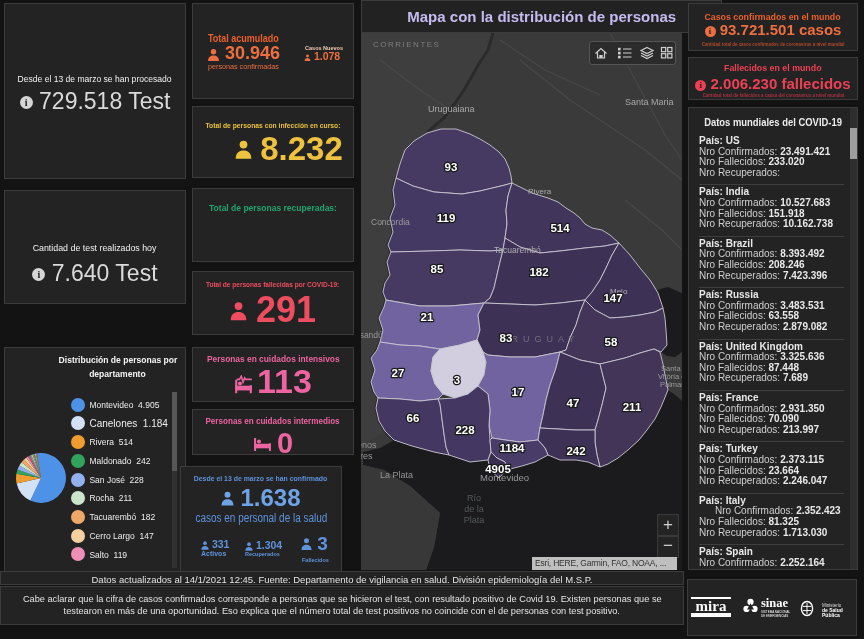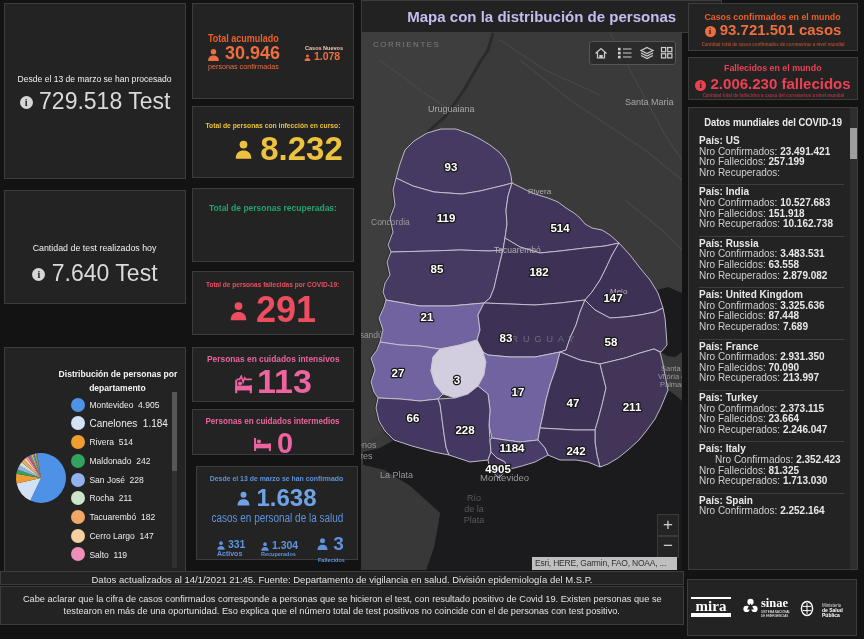--- a/index.html
+++ b/index.html
@@ -14,21 +14,21 @@
 
 <div class="panel" style="left:4px;top:3px;width:182px;height:176px;">
   <div class="t c" style="top:69px;color:#f2f2f2;font-size:9.5px;"><span class="sx" style="--s:0.9;">Desde el 13 de marzo se han procesado</span></div>
   <div class="t c" style="top:84px;color:#dadada;font-size:23px;"><span class="info" style="width:13px;height:13px;line-height:13px;font-size:10px;">i</span> 729.518 Test</div>
 </div>
 <div class="panel" style="left:4px;top:190px;width:182px;height:114px;">
   <div class="t c" style="top:51px;color:#f2f2f2;font-size:9.5px;"><span class="sx" style="--s:0.93;">Cantidad de test realizados hoy</span></div>
   <div class="t c" style="top:69px;color:#dadada;font-size:23px;"><span class="info" style="width:13px;height:13px;line-height:13px;font-size:10px;">i</span> 7.640 Test</div>
 </div>
 <div class="panel" style="left:4px;top:347px;width:182px;height:225px;">
-  <div class="t c" style="top:19px;color:#f5f5f5;font-size:9.5px;font-weight:bold;line-height:14.2px;text-align:center;white-space:normal;padding-left:45px;"><span class="sx" style="--s:0.9;">Distribución de personas por</span><br><span class="sx" style="--s:0.9;">departamento</span></div>
+  <div class="t c" style="top:5px;color:#f5f5f5;font-size:9.5px;font-weight:bold;line-height:14.2px;text-align:center;white-space:normal;padding-left:45px;"><span class="sx" style="--s:0.9;">Distribución de personas por</span><br><span class="sx" style="--s:0.9;">departamento</span></div>
   <div id="legend" style="position:absolute;left:66px;top:47px;">
       <div style="height:18.7px;white-space:nowrap;"><span style="display:inline-block;width:14px;height:14px;border-radius:50%;background:#4e92e8;vertical-align:middle;"></span> <span style="color:#ededed;font-size:8.5px;vertical-align:middle;">Montevideo&nbsp; 4.905</span></div>
       <div style="height:18.7px;white-space:nowrap;"><span style="display:inline-block;width:14px;height:14px;border-radius:50%;background:#d3e1f5;vertical-align:middle;"></span> <span style="color:#ededed;font-size:10px;vertical-align:middle;">Canelones&nbsp; 1.184</span></div>
       <div style="height:18.7px;white-space:nowrap;"><span style="display:inline-block;width:14px;height:14px;border-radius:50%;background:#f09d2f;vertical-align:middle;"></span> <span style="color:#ededed;font-size:8.5px;vertical-align:middle;">Rivera&nbsp; 514</span></div>
       <div style="height:18.7px;white-space:nowrap;"><span style="display:inline-block;width:14px;height:14px;border-radius:50%;background:#31a35c;vertical-align:middle;"></span> <span style="color:#ededed;font-size:8.5px;vertical-align:middle;">Maldonado&nbsp; 242</span></div>
       <div style="height:18.7px;white-space:nowrap;"><span style="display:inline-block;width:14px;height:14px;border-radius:50%;background:#92b1ee;vertical-align:middle;"></span> <span style="color:#ededed;font-size:8.5px;vertical-align:middle;">San José&nbsp; 228</span></div>
       <div style="height:18.7px;white-space:nowrap;"><span style="display:inline-block;width:14px;height:14px;border-radius:50%;background:#cbe5cb;vertical-align:middle;"></span> <span style="color:#ededed;font-size:8.5px;vertical-align:middle;">Rocha&nbsp; 211</span></div>
       <div style="height:18.7px;white-space:nowrap;"><span style="display:inline-block;width:14px;height:14px;border-radius:50%;background:#f0a868;vertical-align:middle;"></span> <span style="color:#ededed;font-size:8.5px;vertical-align:middle;">Tacuarembó&nbsp; 182</span></div>
       <div style="height:18.7px;white-space:nowrap;"><span style="display:inline-block;width:14px;height:14px;border-radius:50%;background:#f5d0a0;vertical-align:middle;"></span> <span style="color:#ededed;font-size:8.5px;vertical-align:middle;">Cerro Largo&nbsp; 147</span></div>
       <div style="height:18.7px;white-space:nowrap;"><span style="display:inline-block;width:14px;height:14px;border-radius:50%;background:#ed8fb7;vertical-align:middle;"></span> <span style="color:#ededed;font-size:8.5px;vertical-align:middle;">Salto&nbsp; 119</span></div>
@@ -100,21 +100,21 @@
 </div>
 <div class="panel" style="left:192px;top:409px;width:162px;height:46px;">
   <div class="t c" style="top:6px;color:#ed64a0;font-size:9px;font-weight:bold;"><span class="sx" style="--s:0.9;">Personas en cuidados intermedios</span></div>
   <div class="t c" style="top:17px;color:#ed64a0;font-size:29px;font-weight:bold;"><svg class="pico" width="19" height="13" viewBox="0 0 24 17" fill="#ed64a0" style="margin-right:5px;margin-bottom:1px;">
         <rect x="1" y="0" width="2.6" height="17"></rect>
         <rect x="20.4" y="7" width="2.6" height="10"></rect>
         <rect x="1" y="7.5" width="22" height="6"></rect>
         <circle cx="7.4" cy="4.6" r="2.6"></circle>
       </svg>0</div>
 </div>
-<div class="panel" style="left:196px;top:466px;width:162px;height:94px;padding-left:28px;">
+<div class="panel" style="left:180px;top:466px;width:162px;height:106px;padding-left:28px;">
   <div class="t c" style="top:7px;color:#5e93dc;font-size:7.5px;font-weight:bold;"><span class="sx" style="--s:0.92;">Desde el 13 de marzo se han confirmado</span></div>
   <div class="t c" style="top:17px;color:#6fa3e8;font-size:24px;font-weight:bold;"><svg class="pico" width="13" height="15" viewBox="0 0 24 26" fill="#6fa3e8" style="margin-right:6px;margin-bottom:2px;">
         <circle cx="12" cy="6" r="5.5"></circle>
         <path d="M1 26c0-8 5-11.5 11-11.5S23 18 23 26z"></path>
       </svg>1.638</div>
   <div class="t c" style="top:44px;color:#5e93dc;font-size:12px;"><span class="sx" style="--s:0.83;">casos en personal de la salud</span></div>
   <div class="t" style="left:20px;top:71px;color:#5e93dc;font-size:10.5px;font-weight:bold;"><svg class="pico" width="8" height="9" viewBox="0 0 24 26" fill="#5e93dc">
         <circle cx="12" cy="6" r="5.5"></circle>
         <path d="M1 26c0-8 5-11.5 11-11.5S23 18 23 26z"></path>
       </svg> 331</div>
@@ -251,30 +251,36 @@
   <div class="t c" style="top:5px;color:#ed4053;font-size:9px;font-weight:bold;"><span class="sx" style="--s:0.98;">Fallecidos en el mundo</span></div>
   <div class="t c" style="top:17px;color:#ed4053;font-size:15px;font-weight:bold;"><span class="info" style="width:11px;height:11px;line-height:11px;font-size:9px;background:#ed4053;color:#232324;">i</span> 2.006.230 fallecidos</div>
   <div class="t c" style="top:34px;color:#a83240;font-size:5px;font-weight:bold;"><span class="sx" style="--s:0.88;">Cantidad total de fallecidos a causa del coronavirus a nivel mundial</span></div>
 </div>
 <div class="panel" style="left:688px;top:107px;width:170px;height:463px;overflow:hidden;">
   <div class="t c" style="top:8px;color:#ececec;font-size:11.5px;font-weight:bold;"><span class="sx" style="--s:0.82;">Datos mundiales del COVID-19</span></div>
   <div id="countries" style="position:absolute;left:10px;top:26px;width:145px;color:#cfcfcf;font-size:10px;">
       <div style="height:51.4px;padding-top:2px;border-bottom:1px solid #3e3e3e;">
         <div style="line-height:10.6px;"><b style="color:#e8e8e8;">País: US</b></div>
         <div style="line-height:10.6px;">Nro Confirmados: <b style="color:#e8e8e8;">23.491.421</b></div>
-        <div style="line-height:10.6px;">Nro Fallecidos: <b style="color:#e8e8e8;">257.199</b></div>
+        <div style="line-height:10.6px;">Nro Fallecidos: <b style="color:#e8e8e8;">233.020</b></div>
         <div style="line-height:10.6px;">Nro Recuperados: <b style="color:#e8e8e8;"></b></div>
       </div>
       <div style="height:51.4px;padding-top:2px;border-bottom:1px solid #3e3e3e;">
         <div style="line-height:10.6px;"><b style="color:#e8e8e8;">País: India</b></div>
         <div style="line-height:10.6px;">Nro Confirmados: <b style="color:#e8e8e8;">10.527.683</b></div>
         <div style="line-height:10.6px;">Nro Fallecidos: <b style="color:#e8e8e8;">151.918</b></div>
         <div style="line-height:10.6px;">Nro Recuperados: <b style="color:#e8e8e8;">10.162.738</b></div>
       </div>
       <div style="height:51.4px;padding-top:2px;border-bottom:1px solid #3e3e3e;">
+        <div style="line-height:10.6px;"><b style="color:#e8e8e8;">País: Brazil</b></div>
+        <div style="line-height:10.6px;">Nro Confirmados: <b style="color:#e8e8e8;">8.393.492</b></div>
+        <div style="line-height:10.6px;">Nro Fallecidos: <b style="color:#e8e8e8;">208.246</b></div>
+        <div style="line-height:10.6px;">Nro Recuperados: <b style="color:#e8e8e8;">7.423.396</b></div>
+      </div>
+      <div style="height:51.4px;padding-top:2px;border-bottom:1px solid #3e3e3e;">
         <div style="line-height:10.6px;"><b style="color:#e8e8e8;">País: Russia</b></div>
         <div style="line-height:10.6px;">Nro Confirmados: <b style="color:#e8e8e8;">3.483.531</b></div>
         <div style="line-height:10.6px;">Nro Fallecidos: <b style="color:#e8e8e8;">63.558</b></div>
         <div style="line-height:10.6px;">Nro Recuperados: <b style="color:#e8e8e8;">2.879.082</b></div>
       </div>
       <div style="height:51.4px;padding-top:2px;border-bottom:1px solid #3e3e3e;">
         <div style="line-height:10.6px;"><b style="color:#e8e8e8;">País: United Kingdom</b></div>
         <div style="line-height:10.6px;">Nro Confirmados: <b style="color:#e8e8e8;">3.325.636</b></div>
         <div style="line-height:10.6px;">Nro Fallecidos: <b style="color:#e8e8e8;">87.448</b></div>
         <div style="line-height:10.6px;">Nro Recuperados: <b style="color:#e8e8e8;">7.689</b></div>
@@ -300,21 +306,21 @@
       <div style="height:51.4px;padding-top:2px;">
         <div style="line-height:10.6px;"><b style="color:#e8e8e8;">País: Spain</b></div>
         <div style="line-height:10.6px;">Nro Confirmados: <b style="color:#e8e8e8;">2.252.164</b></div>
       </div>
     </div>
   <div style="position:absolute;right:0px;top:0;width:7px;height:461px;background:#2e2e2e;"></div>
   <div style="position:absolute;right:0px;top:20px;width:7px;height:31px;background:#9e9e9e;"></div>
 </div>
 
 <div class="panel" style="left:0px;top:571px;width:684px;height:14px;">
-  <div class="t c" style="top:2px;color:#e3e3e3;font-size:9.5px;"><span class="sx" style="--s:1;">Datos actualizados al 14/1/2021 21:45. Fuente: Departamento de vigilancia en salud. División epidemiología del M.S.P.</span></div>
+  <div class="t c" style="top:2px;color:#e3e3e3;font-size:9.5px;"><span class="sx" style="--s:1;">Datos actualizados al 14/1/2021 12:45. Fuente: Departamento de vigilancia en salud. División epidemiología del M.S.P.</span></div>
 </div>
 <div class="panel" style="left:0px;top:586px;width:684px;height:39px;">
   <div class="t c" style="top:6px;color:#e3e3e3;font-size:9.5px;line-height:12px;"><span class="sx" style="--s:0.97;">Cabe aclarar que la cifra de casos confirmados corresponde a personas que se hicieron el test, con resultado positivo de Covid 19. Existen personas que se</span><br><span class="sx" style="--s:0.97;">testearon en más de una oportunidad. Eso explica que el número total de test positivos no coincide con el de personas con test positivo.</span></div>
 </div>
 <div class="panel" style="left:687px;top:579px;width:170px;height:57px;">
   <div style="position:absolute;left:3px;top:17px;width:40px;">
     <div style="height:1.5px;background:#fff;"></div>
     <div style="color:#fff;font-family:'Liberation Serif',serif;font-weight:bold;font-size:15px;line-height:14px;text-align:center;">mira</div>
     <div style="height:3.5px;background:#fff;margin-top:0.5px;"></div>
   </div>

